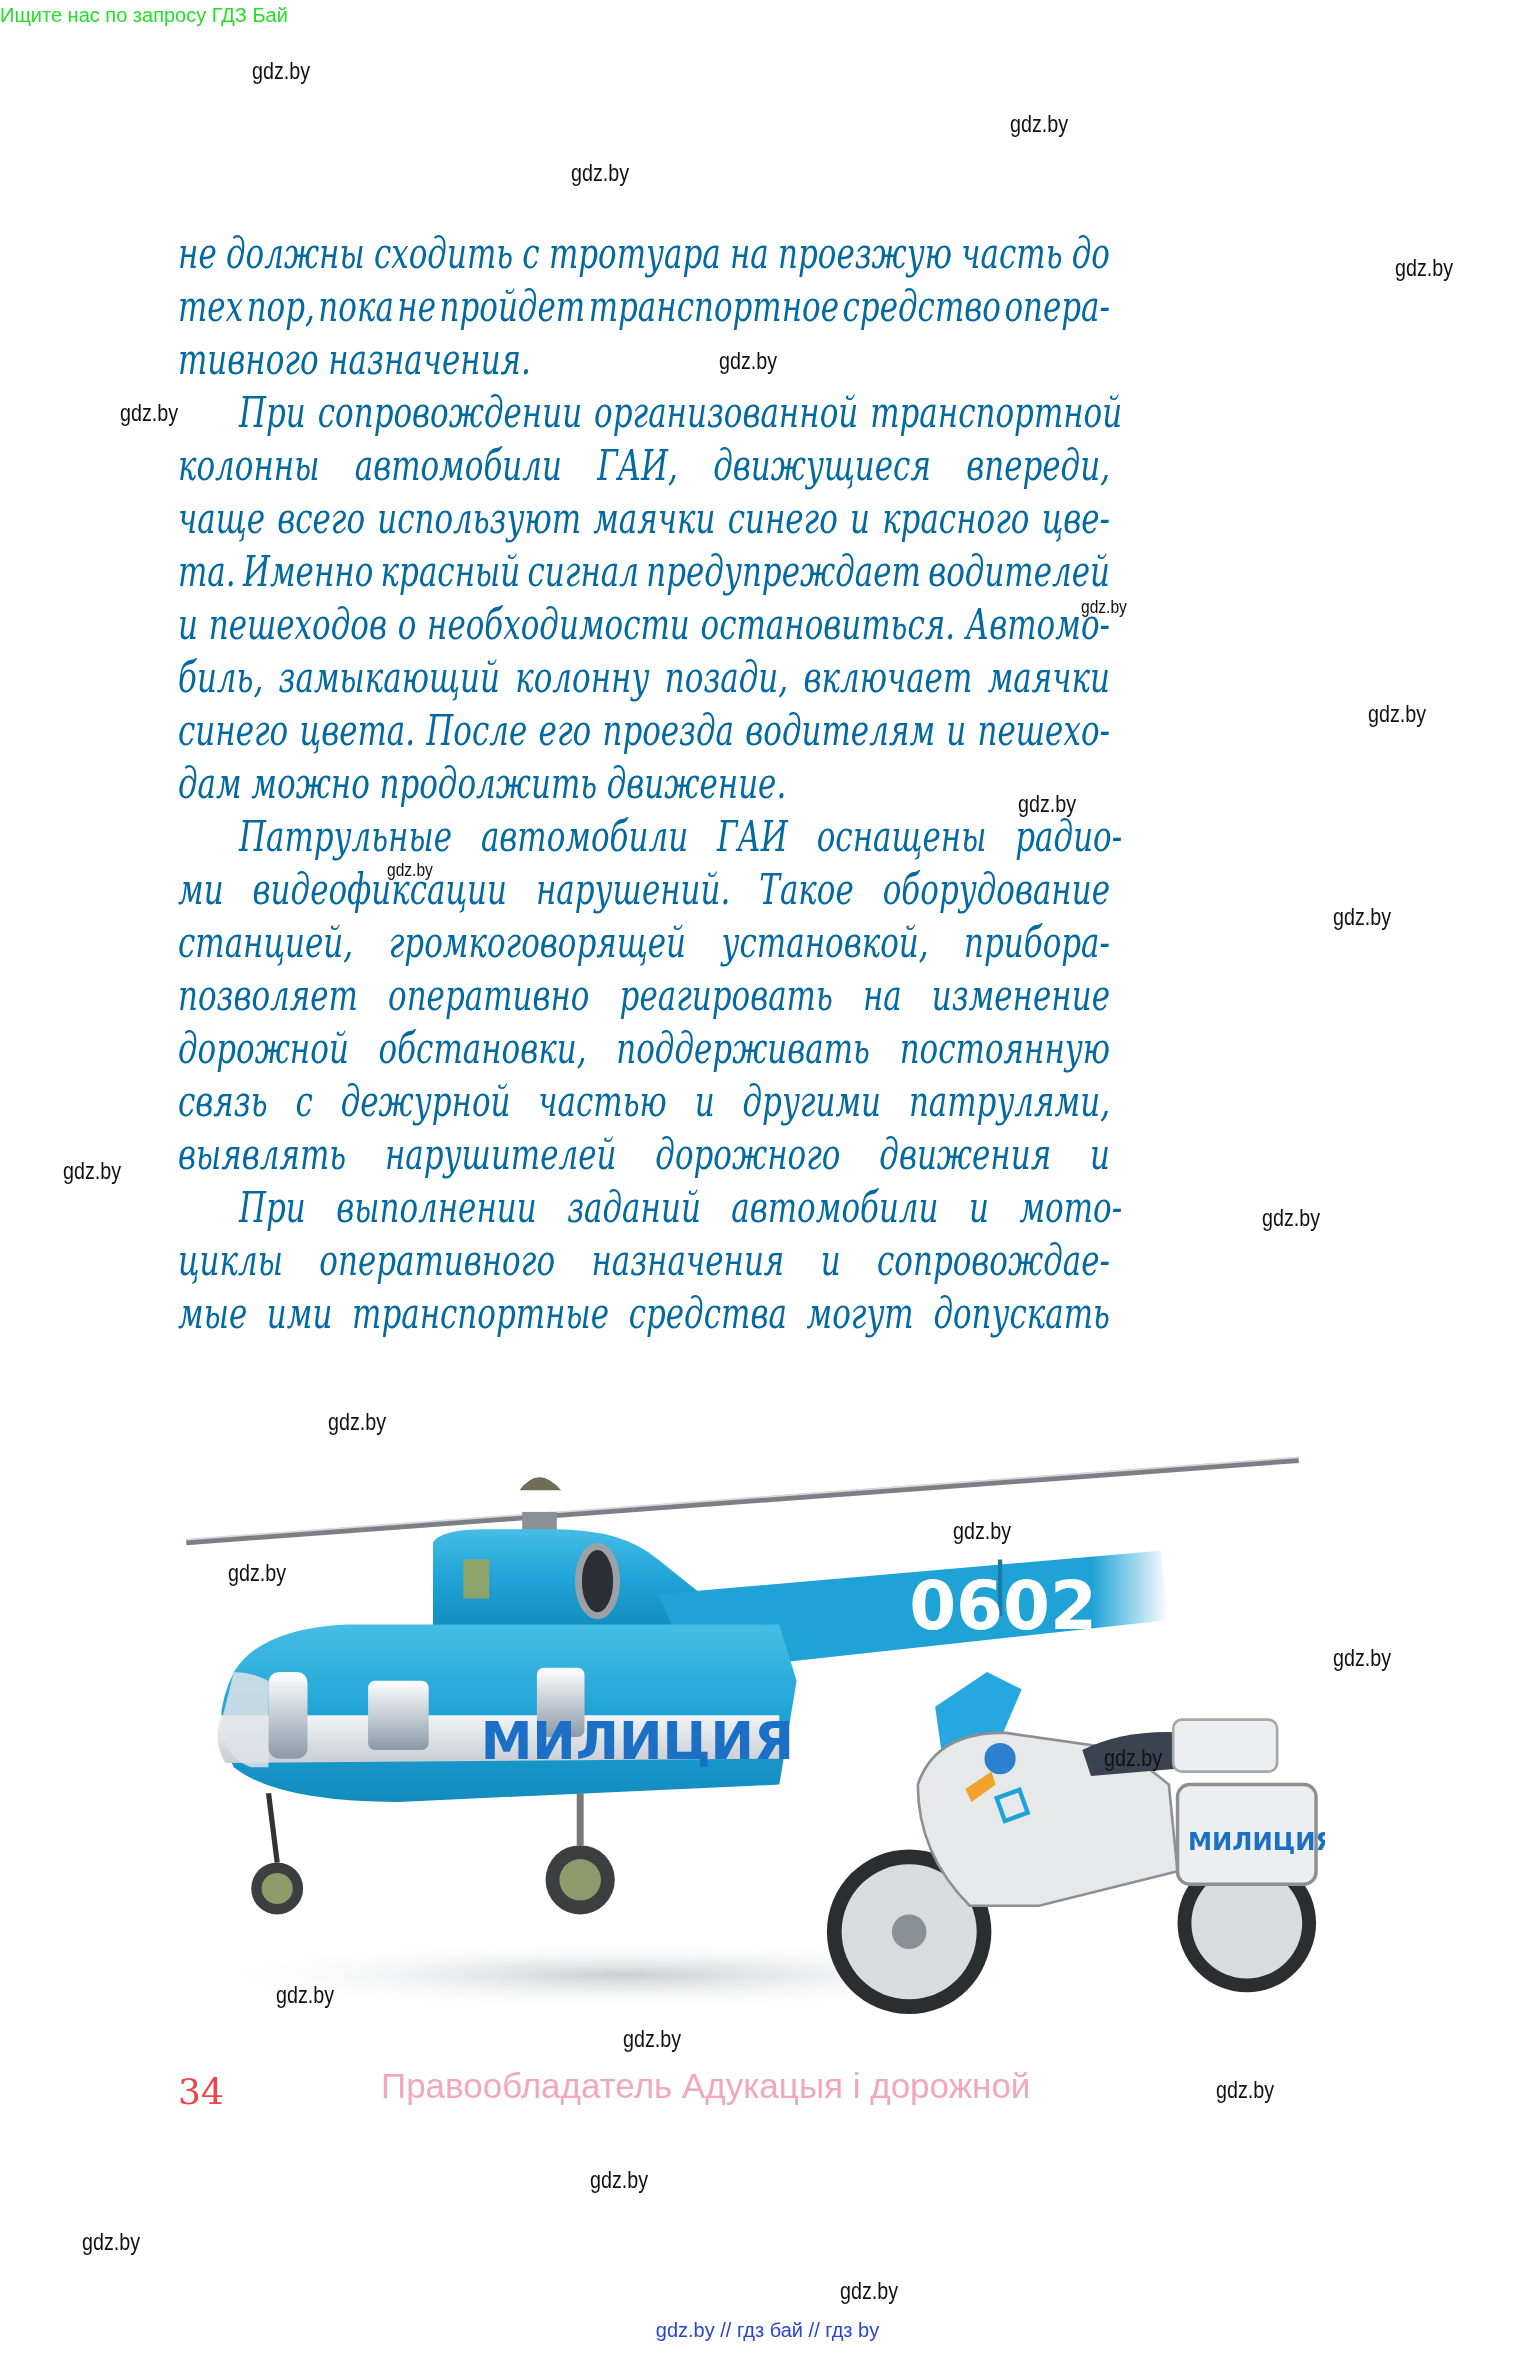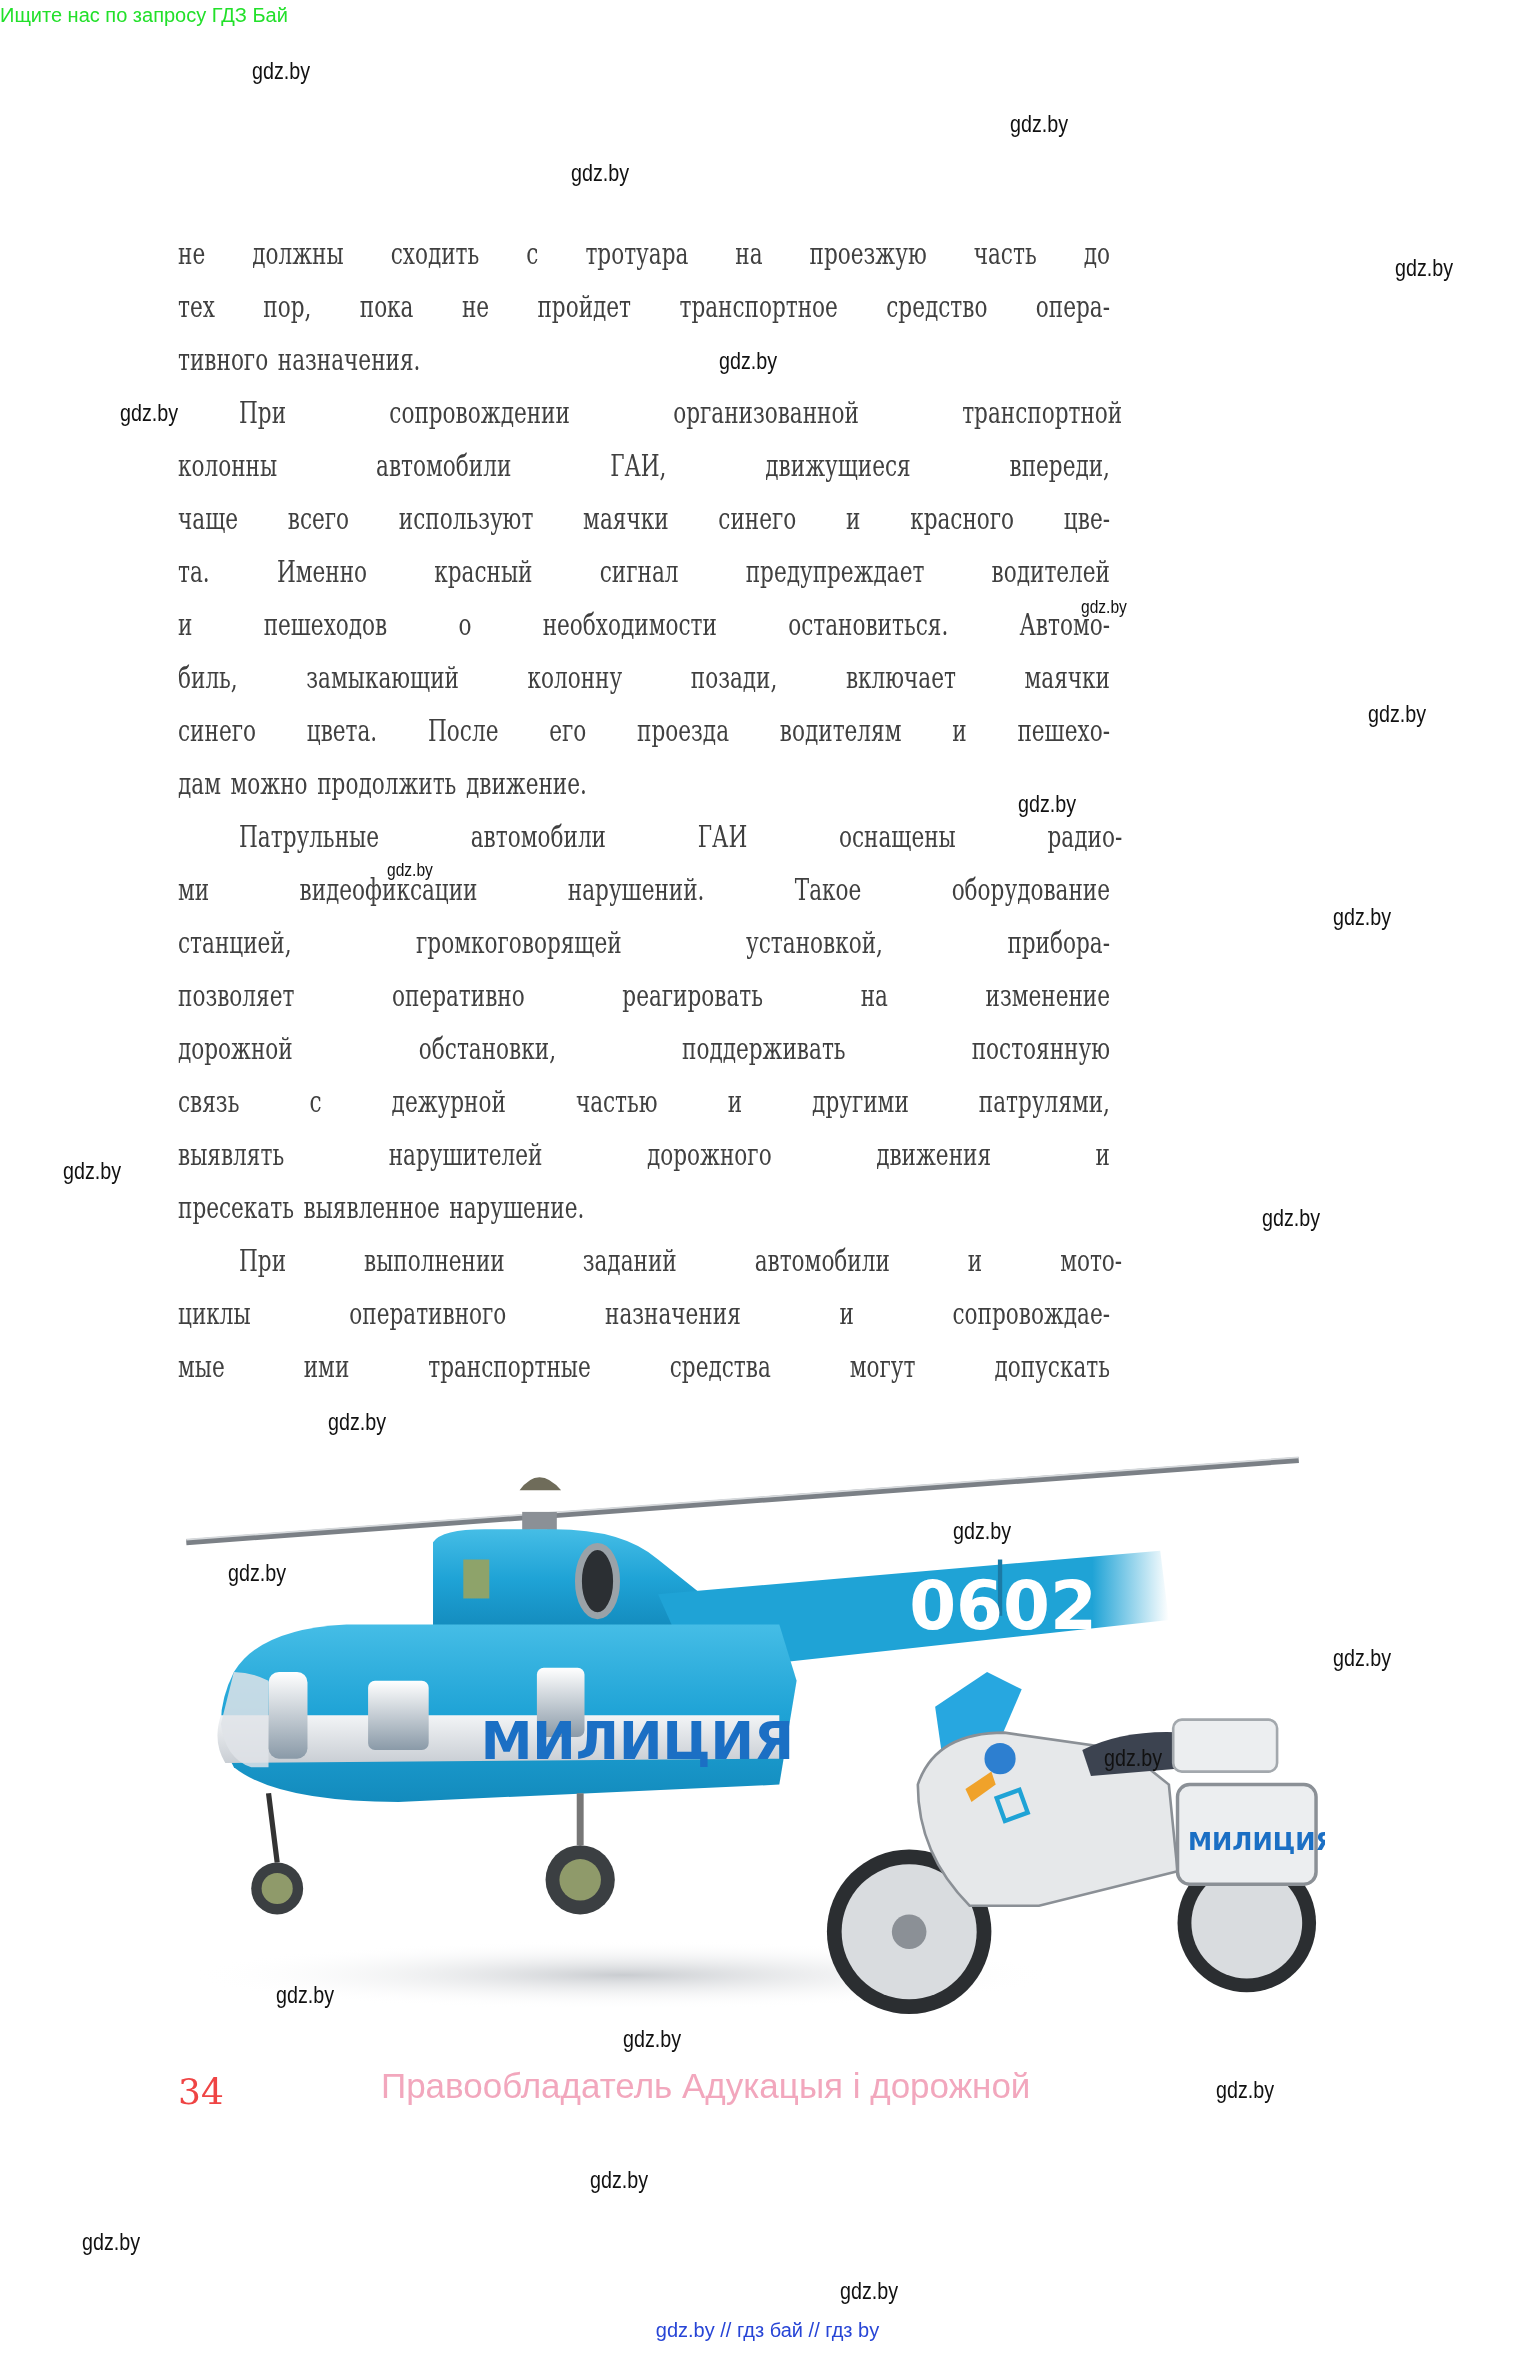--- a/index.html
+++ b/index.html
@@ -6,22 +6,23 @@
   body {
     width: 1535px; height: 2377px; position: relative; overflow: hidden;
     background: #ffffff;
   }
   .top-banner {
     position: absolute; left: 0; top: 3.5px; width: 1408px; text-align: left;
     font-family: "Liberation Sans", sans-serif; font-size: 20px; color: #22e02a;
   }
   .text-block {
     position: absolute; left: 178px; top: 227px; width: 1165px;
-    font-family: "DejaVu Serif", serif; font-size: 30px; color: #404040;
+    font-family: "DejaVu Serif", serif; font-size: 43px; color: #0369a1;
     transform-origin: 0 0;
+    font-style: italic;
   }
   .line {
     height: 53px; line-height: 53px; white-space: nowrap;
     display: flex; justify-content: space-between;
     font-stretch: condensed;
   }
   .line .w { display: inline-block; }
   .line.last { justify-content: flex-start; }
   .line.last .w { margin-right: 12px; }
   .line.indent { padding-left: 61px; align-items: flex-end; }
@@ -216,27 +217,20 @@
         <span class="w">патрулями,</span>
       </span>
     </div>
     <div class="line">
       <span class="inner" style="width: 125%;">
         <span class="w">выявлять</span>
         <span class="w">нарушителей</span>
         <span class="w">дорожного</span>
         <span class="w">движения</span>
         <span class="w">и</span>
-      </span>
-    </div>
-    <div class="line last">
-      <span class="inner" style="width: 125%;">
-        <span class="w">пресекать</span>
-        <span class="w">выявленное</span>
-        <span class="w">нарушение.</span>
       </span>
     </div>
     <div class="line indent">
       <span class="inner" style="width: calc(125% - 75px);">
         <span class="w">При</span>
         <span class="w">выполнении</span>
         <span class="w">заданий</span>
         <span class="w">автомобили</span>
         <span class="w">и</span>
         <span class="w">мото-</span>

